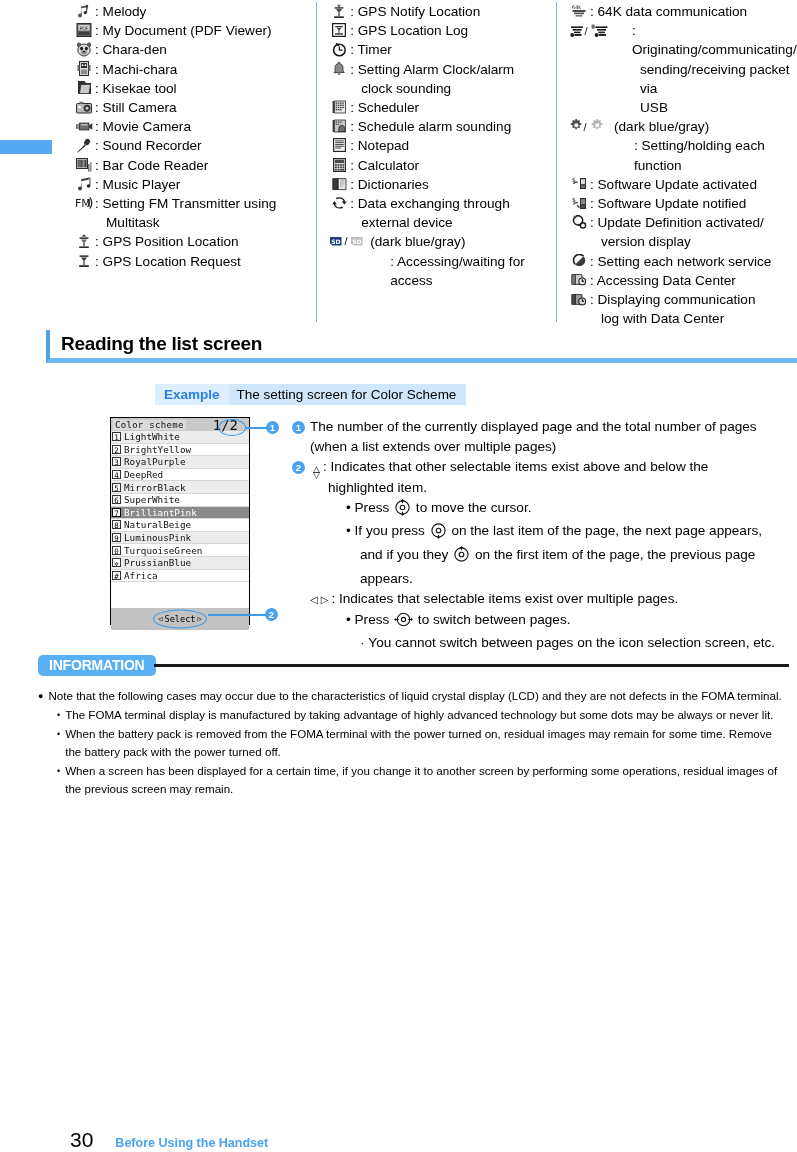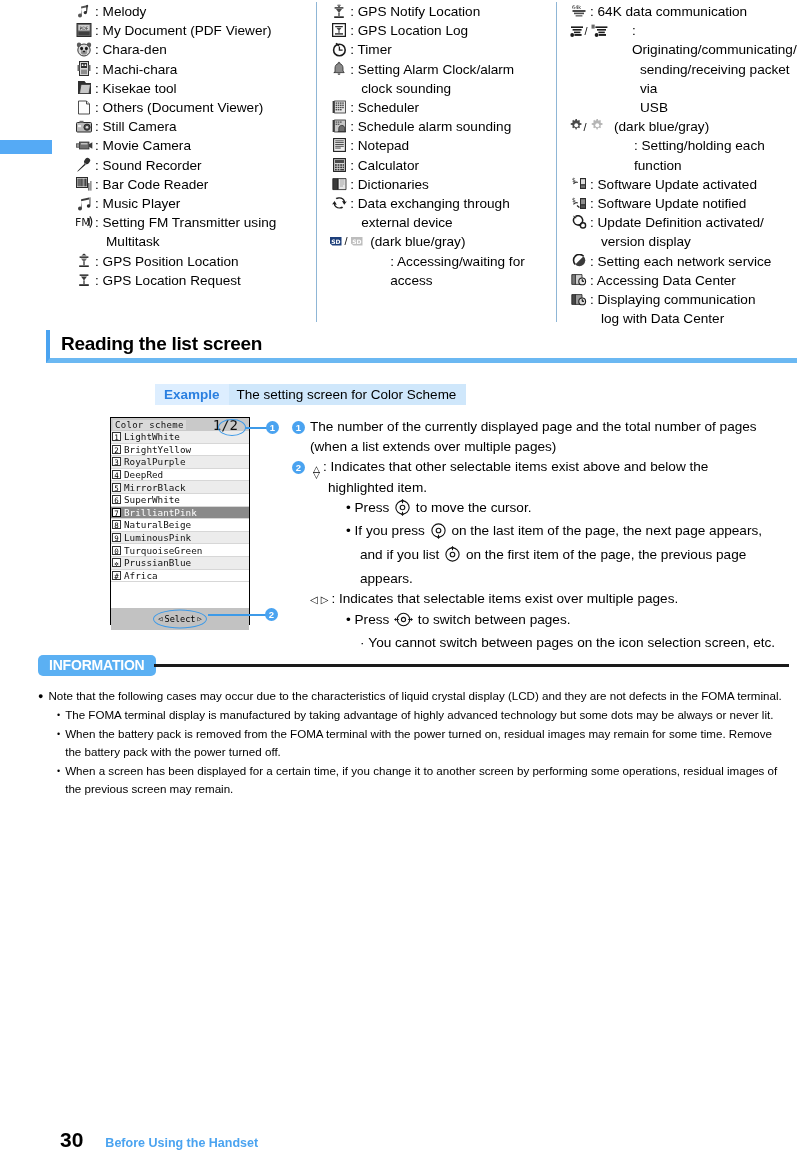--- a/index.html
+++ b/index.html
@@ -165,21 +165,21 @@
   }
   .info-rule { flex:1 1 auto; height:3px; background:#1a1a1a; margin-left:-2px; }
   .info-body { margin-top:11px; font-size:11.6px; line-height:18.4px; }
   .ib-row { display:flex; align-items:flex-start; }
   .ib-row .bullet { flex:0 0 auto; margin-right:5px; font-size:9px; line-height:18.4px; }
   .ib-row .body { flex:1 1 auto; }
   .ib-sub { padding-left:19px; margin-top:1px; }
 
   
   .footer { position:absolute; left:60px; top:1128px; display:flex; align-items:baseline; }
-  .footer .pgno { font-size:21px; font-weight:bold; font-family:"Liberation Sans", sans-serif; }
+  .footer .pgno { font-size:21px; font-weight:normal; font-family:"Liberation Sans", sans-serif;margin-left:10px; }
   .footer .fcrumb {
     margin-left:22px; font-size:12.5px; font-weight:bold; color:#4aa3f0;
     border-bottom:1.5px solid #8cc8f5; padding-bottom:2px;
   }
 </style>
 </head>
 <body>
 
 <div class="edge-tab"></div>
 
@@ -242,29 +242,20 @@
     <div class="lrow">
       <span class="ic">
           <svg width="15" height="15" viewBox="0 0 15 15">
             <path d="M1 1h6.5l1.5 2h5v11H1z" fill="#2f2f2f"></path>
             <path d="M4 4.5h9.5L12 13.5H2.5z" fill="#c9c9c9" stroke="#2f2f2f" stroke-width="0.7"></path>
           </svg>
         </span>
       <span class="tx">: Kisekae tool</span>
     </div>
 
-    <div class="lrow">
-      <span class="ic">
-          <svg width="14" height="15" viewBox="0 0 14 15">
-            <path d="M1.5 1h8l3 3v10h-11z" fill="#fdfdfd" stroke="#3a3a3a" stroke-width="0.9"></path>
-            <path d="M9.5 1v3h3" fill="#dcdcdc" stroke="#3a3a3a" stroke-width="0.9"></path>
-          </svg>
-        </span>
-      <span class="tx">: Others (Document Viewer)</span>
-    </div>
 
     <div class="lrow">
       <span class="ic">
           <svg width="17" height="13" viewBox="0 0 17 13">
             <rect x="0.5" y="2.5" width="15" height="9.5" rx="1" fill="#b9b9b9" stroke="#2b2b2b"></rect>
             <rect x="3.5" y="0.8" width="4" height="2" fill="#6d6d6d"></rect>
             <circle cx="11" cy="7.2" r="3.1" fill="#4a4a4a" stroke="#1c1c1c" stroke-width="0.8"></circle>
             <circle cx="11" cy="7.2" r="1.3" fill="#d8d8d8"></circle>
             <rect x="2" y="5" width="3" height="2.2" fill="#efefef"></rect>
           </svg>
@@ -799,21 +790,21 @@
               <path d="M8.5 16.4v-3.6M7.3 15l1.2 1.4L9.7 15" stroke="#111" stroke-width="1" fill="none"></path>
             </svg></span>
         <span>to move the cursor.</span></span><br>
       <span class="an-ind2">•&nbsp;<span>If you press</span>
         <span class="navkey"><svg width="17" height="17" viewBox="0 0 17 17">
               <circle cx="8.5" cy="8.5" r="6.6" fill="none" stroke="#111" stroke-width="1.1"></circle>
               <circle cx="8.5" cy="8.5" r="2.3" fill="none" stroke="#111" stroke-width="1.1"></circle>
               <path d="M8.5 16.4v-3.6M7.3 15l1.2 1.4L9.7 15" stroke="#111" stroke-width="1" fill="none"></path>
             </svg></span>
         <span>on the last item of the page, the next page appears,</span></span><br>
-      <span class="an-ind3"><span>and if you list</span>
+      <span class="an-ind3"><span>and if you they</span>
         <span class="navkey"><svg width="17" height="17" viewBox="0 0 17 17">
               <circle cx="8.5" cy="8.5" r="6.6" fill="none" stroke="#111" stroke-width="1.1"></circle>
               <circle cx="8.5" cy="8.5" r="2.3" fill="none" stroke="#111" stroke-width="1.1"></circle>
               <path d="M8.5 0.6v3.6M7.3 2l1.2-1.4L9.7 2" stroke="#111" stroke-width="1" fill="none"></path>
             </svg></span>
         <span>on the first item of the page, the previous page</span></span><br>
       <span class="an-ind3">appears.</span>
     </span>
   </div>
 

